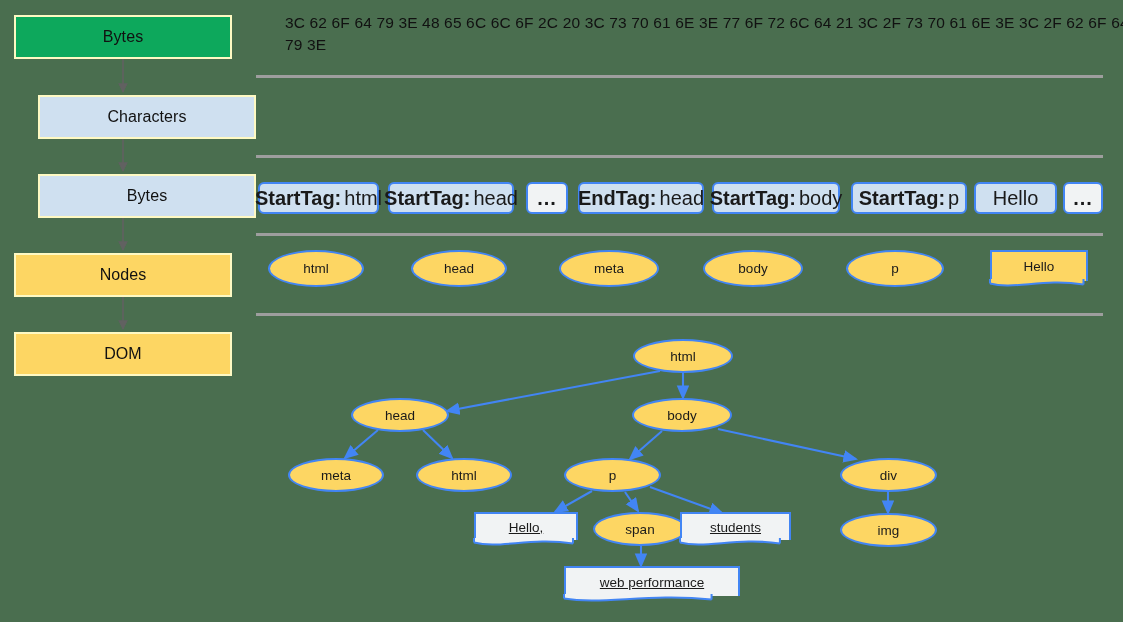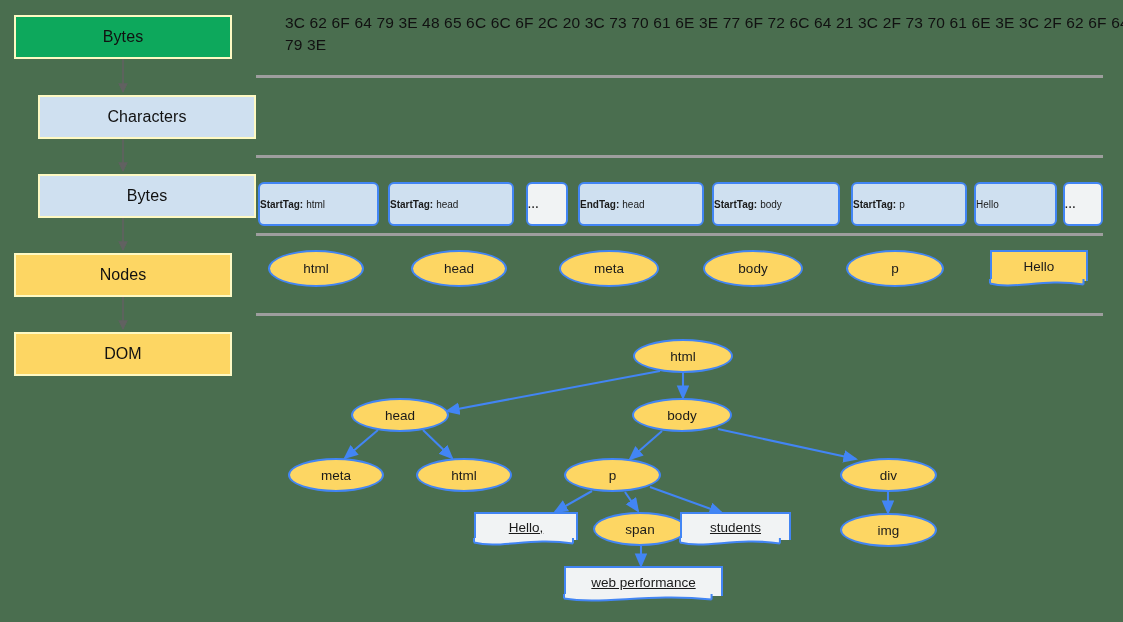--- a/index.html
+++ b/index.html
@@ -41,26 +41,26 @@
     margin-left:24px;
   }
   .chars-text{
     position:absolute;left:261px;top:107px;
     font-size:16px;font-weight:bold;color:#111;
     letter-spacing:-.2px;white-space:nowrap;
   }
 
   
   .token{
-    position:absolute;top:182px;height:44px;
+    position:absolute;top:182px;height:32px;
     box-sizing:border-box;
     border:2px solid #4285f4;border-radius:6px;
     background:#cfe0f0;
-    display:flex;align-items:center;
-    font-size:10px;color:#1a1a1a;white-space:nowrap;
+    display:flex;align-items:center;justify-content:center;
+    font-size:20px;color:#1a1a1a;white-space:nowrap;
   }
   .token.ellip{background:#f1f3f4;font-weight:bold;letter-spacing:1px;}
   .token b{font-weight:bold;margin-right:3px;}
 
   
   .node-ell{
     position:absolute;
     box-sizing:border-box;
     border:2px solid #4285f4;border-radius:50%;
     background:#fdd663;
@@ -256,21 +256,21 @@
 
     <div class="doc grey" style="left:680px;top:512px;width:111px;height:28px">
       <span>students</span>
       <svg class="wave" viewBox="0 0 109 12" preserveAspectRatio="none">
         <path d="M0,0 L0,5 C28,12 62,-1 109,6 L109,0 Z" fill="#f1f3f4" stroke="none"></path>
         <path d="M0,5 C28,12 62,-1 109,6" fill="none" stroke="#4285f4" stroke-width="2.2"></path>
         <path d="M0,0 L0,5 M109,0 L109,6" stroke="#4285f4" stroke-width="2.2"></path>
       </svg>
     </div>
 
-    <div class="doc grey" style="left:564px;top:566px;width:159px;height:30px">
+    <div class="doc grey" style="left:564px;top:566px;width:176px;height:30px">
       <span>web performance</span>
       <svg class="wave" viewBox="0 0 161 12" preserveAspectRatio="none">
         <path d="M0,0 L0,5 C42,12 92,-1 161,6 L161,0 Z" fill="#f1f3f4" stroke="none"></path>
         <path d="M0,5 C42,12 92,-1 161,6" fill="none" stroke="#4285f4" stroke-width="2.2"></path>
         <path d="M0,0 L0,5 M161,0 L161,6" stroke="#4285f4" stroke-width="2.2"></path>
       </svg>
     </div>
   </div>
 
 </div>

